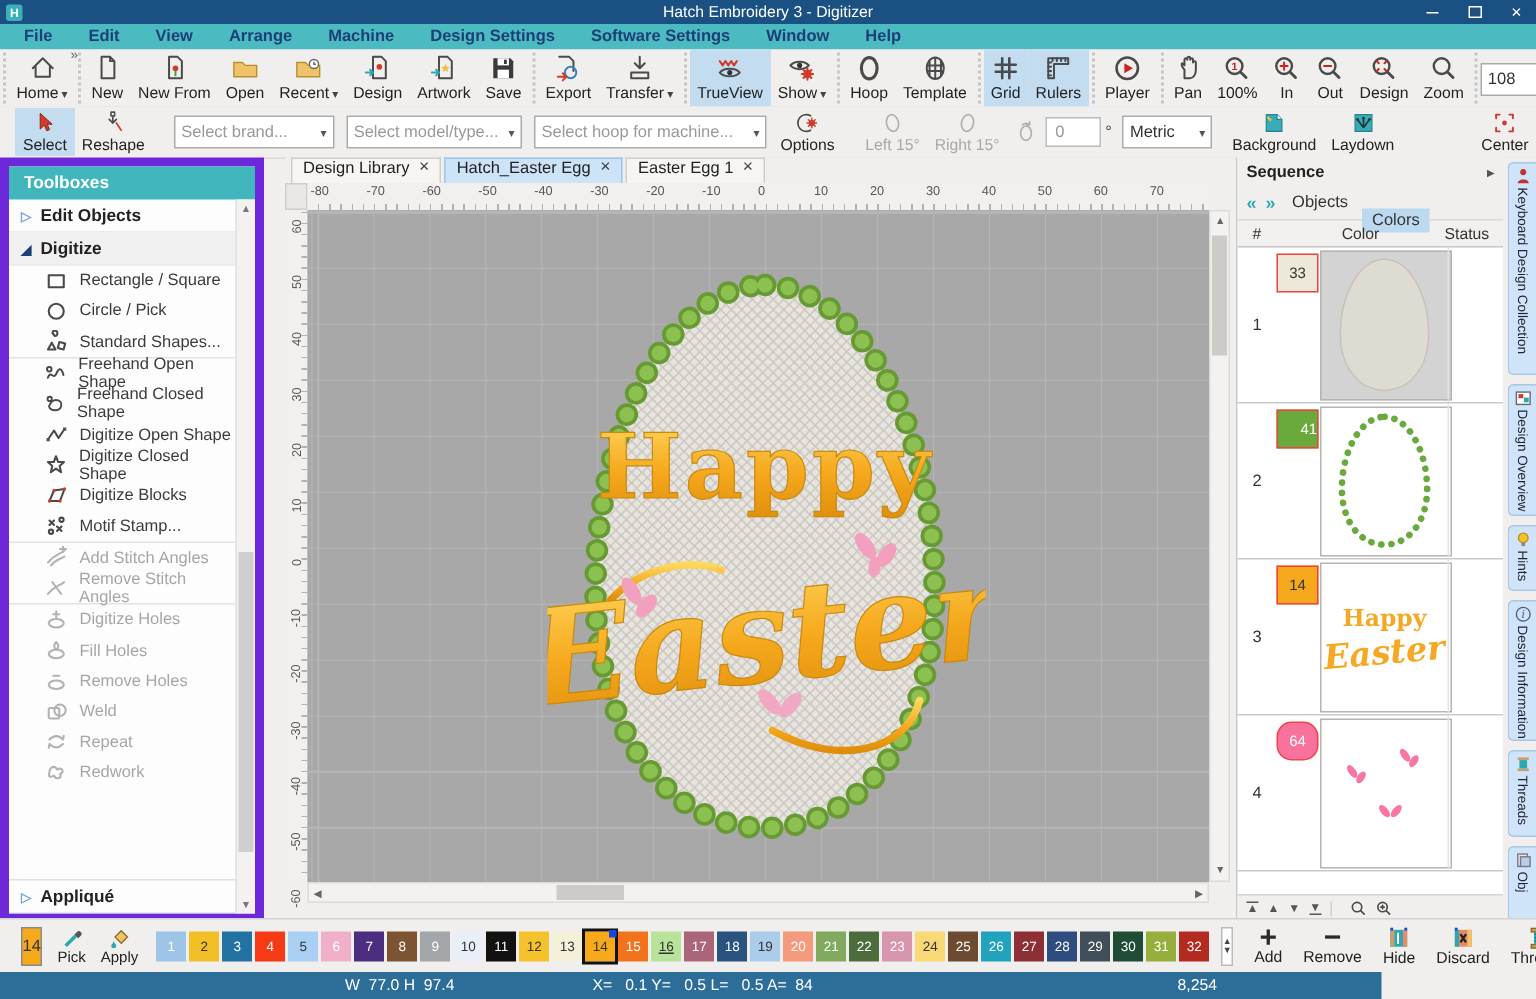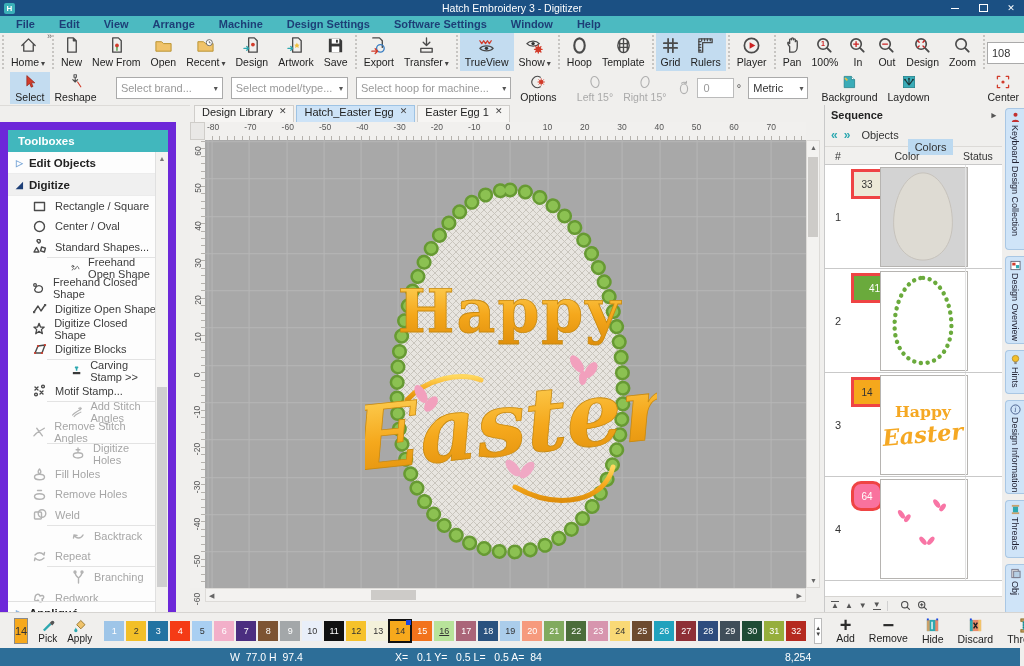--- a/index.html
+++ b/index.html
@@ -37,32 +37,32 @@
   .gray svg.i{stroke:#b0b0b0;}
   .gray{color:#a9a9a9;}
   .combo{height:20px;background:#fff;border:1px solid #aaa;display:flex;align-items:center;
          padding:0 4px;justify-content:space-between;font-size:11px;}
   .combo .ph{color:#999;}
   .combo .dn{font-size:8px;color:#555;margin-left:4px;}
   .unit{margin:0 3px;color:#444;}
   .numbox{width:34px;height:18px;background:#fff;border:1px solid #bbb;color:#999;
           font-size:11px;display:flex;align-items:center;padding-left:5px;}
   
-  .toolboxes{position:absolute;left:0;top:122px;width:176px;height:510px;background:#fdfdfd;
-             border:8px solid #6d28d9;box-sizing:border-box;}
+  .toolboxes{position:absolute;left:0;top:105px;width:176px;height:510px;background:#fdfdfd;
+             border:6px solid #6d28d9;box-sizing:border-box;}
   .tbx-head{height:22px;background:#41b7bd;color:#fff;font-weight:bold;font-size:11.5px;
             display:flex;align-items:center;padding-left:10px;}
   .tbx-list{position:absolute;left:0;top:22px;right:12px;bottom:0;overflow:hidden;}
   .grp{height:21px;display:flex;align-items:center;gap:6px;padding-left:8px;font-weight:bold;
        color:#222;font-size:11.5px;border-bottom:1px solid #ececec;}
   .grp .tri{color:#7aa7d8;font-size:9px;}
   .grp.open{background:#f0f0f0;}
   .grp.open .tri{color:#1d3f77;}
   .tbx-item{height:20.3px;display:flex;align-items:center;gap:8px;padding-left:24px;color:#3c3c3c;}
-  .tbx-item.septop{border-top:1px solid #e3e3e3;margin-left:39px;}
+  .tbx-item.septop{border-top:1px solid #e3e3e3;}
   .tbx-item.dis{color:#a6a6a6;}
   .tbx-item.dis svg.i{stroke:#b3b3b3;}
   .tbx-sb{position:absolute;right:0;top:22px;width:12px;bottom:0;background:#f3f2f0;border-left:1px solid #e0e0e0;}
   .sb-arrow{height:12px;display:flex;align-items:center;justify-content:center;font-size:7px;color:#777;}
   .tbx-thumb{position:absolute;left:1px;width:10px;top:235px;height:200px;background:#cfcfcf;}
   
   .docarea{position:absolute;left:190px;top:105px;width:634px;height:510px;background:#f0efed;}
   .dtabs{position:absolute;left:0;top:0;height:17px;display:flex;gap:2px;padding-left:4px;}
   .dtab{display:flex;align-items:flex-start;gap:6px;padding:0 7px;background:#f6f5f3;
         border:1px solid #d0cecb;border-bottom:none;font-size:11px;color:#222;}
@@ -99,21 +99,21 @@
   .seq-arr{color:#2da8b0;font-weight:bold;font-size:12px;padding:0 2px;}
   .seq-tab{padding:2px 7px;font-size:11px;color:#333;}
   .seq-tab.on{background:#bcd9f0;margin-top:24px;}
   .seq-cols{height:17px;background:#f1f0ee;border-top:1px solid #dcdad7;border-bottom:1px solid #c9c9c9;
             display:flex;align-items:center;font-size:10.5px;color:#333;}
   .seq-cols .c1{width:26px;text-align:center;}
   .seq-cols .c2{width:112px;text-align:center;}
   .seq-cols .c3{width:38px;}
   .seq-row{height:103px;border-bottom:1px solid #c9c9c9;display:flex;position:relative;}
   .seq-num{width:26px;display:flex;align-items:center;justify-content:center;font-size:11px;color:#333;}
-  .seq-sw{position:absolute;left:26px;top:4px;width:26px;height:24px;border:3px solid #ef4444;
+  .seq-sw{position:absolute;left:26px;top:4px;width:26px;height:24px;border:1px solid #ef4444;
           display:flex;align-items:center;justify-content:center;font-size:10px;}
   .seq-thumb{position:absolute;left:55px;top:2px;width:86px;height:98px;border:1px solid #b6b4b1;background:#fff;}
   .seq-status{position:absolute;right:0;top:0;bottom:0;width:36px;border-left:1px solid #e3e3e3;}
   .seq-foot{position:absolute;left:0;right:0;top:491px;height:17px;background:#f0efed;border-top:1px solid #d6d4d1;
             display:flex;align-items:center;gap:6px;padding-left:6px;color:#555;}
   .mvi{font-size:8px;line-height:8px;color:#555;}
   .cap-t{border-top:1px solid #555;}
   .cap-b{border-bottom:1px solid #555;}
   
   .sidetabs{position:absolute;left:1002px;top:105px;width:22px;height:510px;background:#f0efed;
@@ -131,21 +131,21 @@
   .swrow{display:flex;gap:2px;margin-left:12px;}
   .sw{width:20px;height:20px;display:flex;align-items:center;justify-content:center;position:relative;}
   .swn{font-size:9px;}
   .sw.sel{outline:2px solid #111;outline-offset:0;}
   .sw.sel::after{content:"";position:absolute;right:-1px;top:-1px;width:5px;height:5px;background:#1a46e0;}
   .spinner{width:15px;height:24px;background:#fff;border:1px solid #bbb;margin-left:8px;
            display:flex;flex-direction:column;align-items:center;justify-content:center;font-size:6px;color:#444;}
   .pal-act{display:flex;flex-direction:column;align-items:center;font-size:10.5px;color:#222;margin-left:14px;}
   .plus{font-size:20px;font-weight:bold;line-height:14px;color:#2b2b2b;}
   
-  .statusbar{position:absolute;left:0;top:648px;width:1020px;height:18px;background:#2d6e98;color:#fff;
+  .statusbar{position:absolute;left:0;top:648px;width:921px;height:18px;background:#2d6e98;color:#fff;
              font-size:10.5px;display:flex;align-items:center;}
   .statusbar span{white-space:pre;}
   .st1{position:absolute;left:230px;}
   .st2{position:absolute;left:395px;}
   .st3{position:absolute;left:785px;}
 </style>
 </head>
 <body>
 
 <div id="app">
@@ -478,21 +478,21 @@
       <div class="tbx-item">
         <svg class="i" width="15" height="15" viewBox="0 0 15 15">
             <rect x="2.5" y="3.5" width="10" height="8"></rect>
           </svg>
         <span>Rectangle / Square</span>
       </div>
       <div class="tbx-item">
         <svg class="i" width="15" height="15" viewBox="0 0 15 15">
             <circle cx="7.5" cy="7.5" r="5"></circle>
           </svg>
-        <span>Center / Oval</span>
+        <span>Circle / Pick</span>
       </div>
       <div class="tbx-item">
         <svg class="i" width="15" height="15" viewBox="0 0 15 15">
             <path d="M5,2 a1.6,1.6 0 0 1 3.2,0 a1.6,1.6 0 0 1 -1.6,2 z"></path>
             <path d="M2,13 l2.5,-4.5 2.5,4.5 z"></path>
             <rect x="9" y="8.5" width="4" height="4" transform="rotate(15 11 10.5)"></rect>
           </svg>
         <span>Standard Shapes...</span>
       </div>
       <div class="tbx-item septop">
@@ -526,27 +526,20 @@
       <div class="tbx-item">
         <svg class="i" width="15" height="15" viewBox="0 0 15 15">
             <path d="M3,11 L6,4 L13,3 L10,11 Z"></path>
             <circle cx="3" cy="11" r="1.1" fill="#d23b2a" stroke="none"></circle>
             <circle cx="6" cy="4" r="1.1" fill="#d23b2a" stroke="none"></circle>
             <circle cx="13" cy="3" r="1.1" fill="#d23b2a" stroke="none"></circle>
             <circle cx="10" cy="11" r="1.1" fill="#d23b2a" stroke="none"></circle>
           </svg>
         <span>Digitize Blocks</span>
       </div>
-      <div class="tbx-item septop">
-        <svg width="15" height="15" viewBox="0 0 15 15">
-            <path d="M5.5,2 h4 a2,2 0 0 1 -1,3 v3 h-2 v-3 a2,2 0 0 1 -1,-3 z" fill="#2da8b0"></path>
-            <rect x="2.5" y="9.5" width="10" height="3" fill="#3a3a3a"></rect>
-          </svg>
-        <span>Carving Stamp &gt;&gt;</span>
-      </div>
       <div class="tbx-item">
         <svg class="i" width="15" height="15" viewBox="0 0 15 15">
             <path d="M3,4 l3,3 M6,4 L3,7 M8,8 l3,3 M11,8 l-3,3"></path>
             <circle cx="11" cy="3.5" r="1.4"></circle>
             <circle cx="4" cy="11.5" r="1.4"></circle>
           </svg>
         <span>Motif Stamp...</span>
       </div>
       <div class="tbx-item septop dis">
         <svg class="i" width="15" height="15" viewBox="0 0 15 15">
@@ -582,39 +575,25 @@
           </svg>
         <span>Remove Holes</span>
       </div>
       <div class="tbx-item dis">
         <svg class="i" width="15" height="15" viewBox="0 0 15 15">
             <rect x="2.5" y="5" width="7" height="7" rx="1"></rect>
             <circle cx="10" cy="6.5" r="3.8"></circle>
           </svg>
         <span>Weld</span>
       </div>
-      <div class="tbx-item septop dis">
-        <svg class="i" width="15" height="15" viewBox="0 0 15 15">
-            <path d="M3,7 C5,11 10,11 12,7 M3,7 l-0.5,3 M3,7 l3,0.5"></path>
-          </svg>
-        <span>Backtrack</span>
-      </div>
       <div class="tbx-item dis">
         <svg class="i" width="15" height="15" viewBox="0 0 15 15">
             <path d="M3,6 C6,3 9,3 12,6 M12,9 C9,12 6,12 3,9 M12,6 l0.5,-2.5 M3,9 l-0.5,2.5"></path>
           </svg>
         <span>Repeat</span>
-      </div>
-      <div class="tbx-item septop dis">
-        <svg class="i" width="15" height="15" viewBox="0 0 15 15">
-            <path d="M7.5,13 V8 M7.5,8 C5,6 4,4 4,2 M7.5,8 C10,6 11,4 11,2"></path>
-            <circle cx="4" cy="2" r="1"></circle>
-            <circle cx="11" cy="2" r="1"></circle>
-          </svg>
-        <span>Branching</span>
       </div>
       <div class="tbx-item dis">
         <svg class="i" width="15" height="15" viewBox="0 0 15 15">
             <path d="M3,8 C3,4 7,3 8,6 C12,4 13,8 10,9 C12,12 7,13 6,10 C3,12 2,10 3,8 Z"></path>
           </svg>
         <span>Redwork</span>
       </div>
 
       <div class="grp" style="position:absolute;left:0;right:0;bottom:0;border-top:1px solid #e0e0e0;">
         <span class="tri">▷</span>

